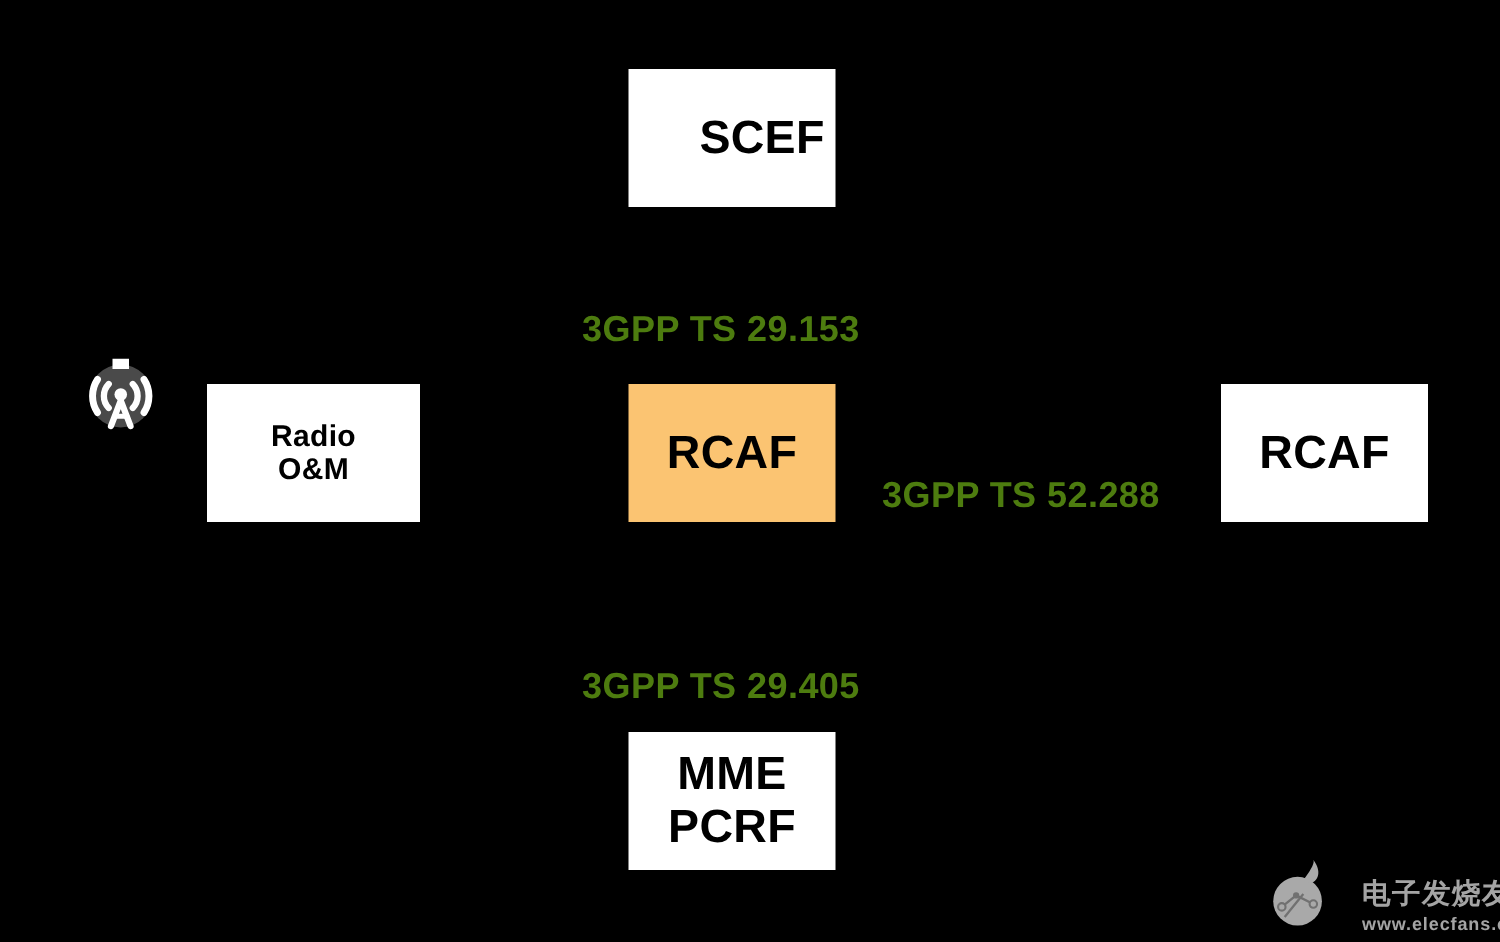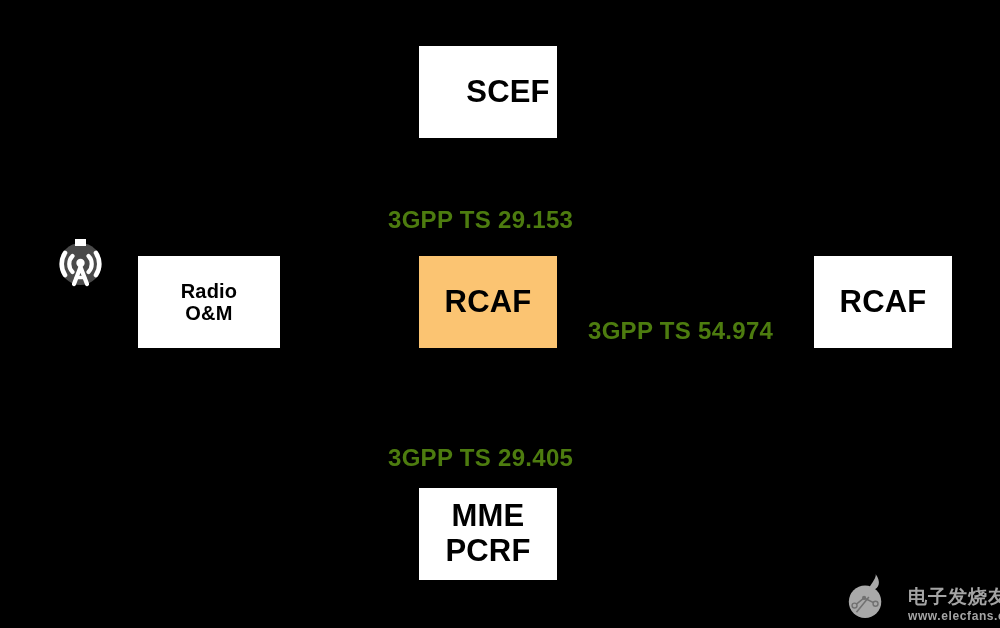--- a/index.html
+++ b/index.html
@@ -165,21 +165,21 @@
     <span class="node-line">RCAF</span>
   </div>
 
   <div class="node node-white" id="node-mme-sgsn">
     <span class="node-line">MME</span>
     <span class="node-line">PCRF</span>
   </div>
 
   <div class="iface-label" id="label-ts-29153">3GPP TS 29.153</div>
 
-  <div class="iface-label" id="label-ts-29217">3GPP TS 54.974</div>
+  <div class="iface-label" id="label-ts-29217">3GPP TS 52.288</div>
 
   <div class="iface-label" id="label-ts-29405">3GPP TS 29.405</div>
 
   <div id="watermark">
     <div id="watermark-logo">
       <svg viewBox="0 0 44 48" width="42" height="46" aria-hidden="true">
         <circle cx="21" cy="29" r="17" fill="#cfcfcf"></circle>
         <path d="M26 13 C 31 6 33 2 32 0 C 38 8 36 15 29 17 Z" fill="#cfcfcf"></path>
         <path d="M10 33 L20 25 L32 31" stroke="#8a8a8a" stroke-width="1.6" fill="none"></path>
         <path d="M12 40 L25 24" stroke="#8a8a8a" stroke-width="1.6" fill="none"></path>

